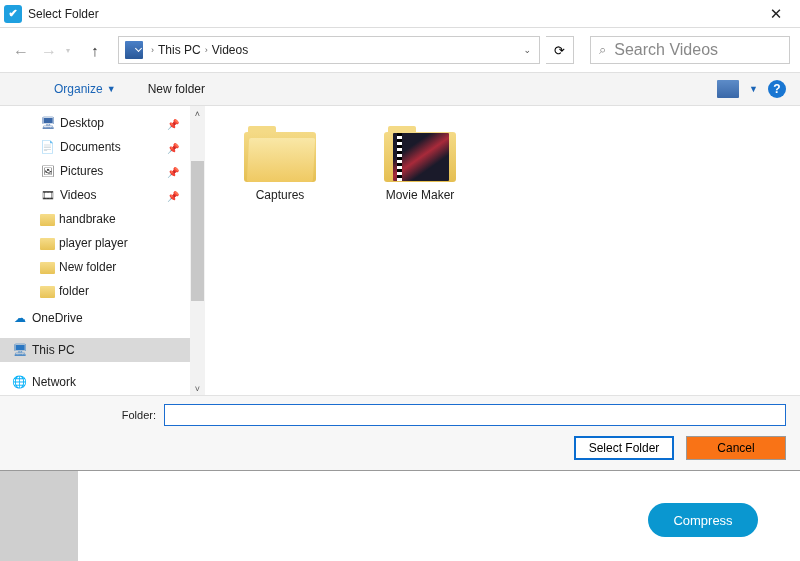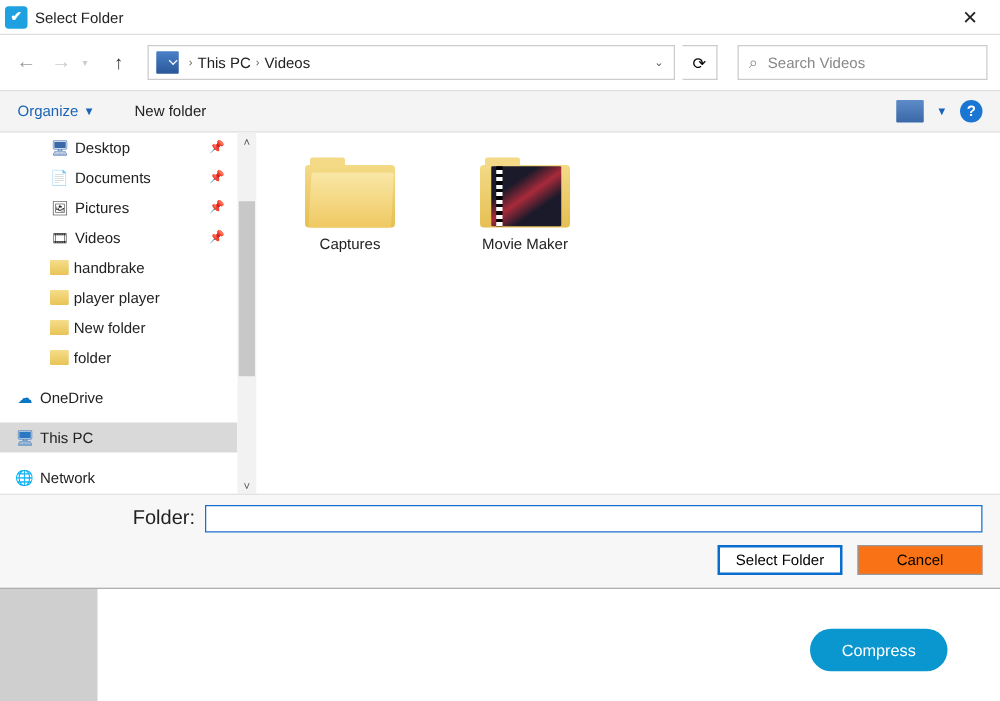--- a/index.html
+++ b/index.html
@@ -16,34 +16,34 @@
   .nav-up { width: 22px; display: flex; align-items: center; justify-content: center; font-size: 15px; color: #333; }
   .addressbar { flex: 1; height: 28px; border: 1px solid #ccc; display: flex; align-items: center; margin-left: 6px; padding: 0 2px; }
   .addr-icon { width: 18px; height: 18px; background: linear-gradient(#4a80c8,#2a5898); margin: 0 4px; border-radius: 1px; position: relative; }
   .addr-icon::after { content:""; position:absolute; right:2px; top:5px; width:4px; height:4px; border-right:1px solid #fff; border-bottom:1px solid #fff; transform:rotate(45deg);}
   .addr-sep { color: #666; font-size: 9px; margin: 0 4px; }
   .addr-seg { font-size: 12px; color: #222; }
   .addr-drop { margin-left: auto; padding: 0 6px; color: #555; font-size: 9px; }
   .refresh { width: 28px; height: 28px; border: 1px solid #ccc; border-left: none; display: flex; align-items: center; justify-content: center; font-size: 13px; }
   .searchbox { width: 200px; height: 28px; border: 1px solid #ccc; margin-left: 10px; display: flex; align-items: center; padding: 0 8px; gap: 8px; }
   .search-icon { font-size: 13px; color: #888; }
-  .search-placeholder { font-size: 12px; color: #888; }
+  .search-placeholder { font-size: 16px; color: #888; }
   .toolbar { height: 34px; background: #f4f4f4; border-top: 1px solid #e0e0e0; border-bottom: 1px solid #e0e0e0; display: flex; align-items: center; padding: 0 14px; }
-  .organize { font-size: 12px; color: #1a64b6; display: flex; align-items: center; gap: 4px; }
+  .organize { font-size: 12px; color: #1a64b6; display: flex; align-items: center; gap: 4px; margin-left: 40px; }
   .organize .caret { color: #1a64b6; font-size: 9px; }
   .newfolder { font-size: 12px; color: #222; margin-left: 32px; }
   .toolbar-right { margin-left: auto; display: flex; align-items: center; gap: 10px; }
   .view-btn { width: 22px; height: 18px; background: linear-gradient(#5d8cc8,#3a68a8); border-radius: 1px; }
   .view-caret { color: #1a64b6; font-size: 9px; }
   .help-btn { width: 18px; height: 18px; border-radius: 50%; background: #1976d2; color: #fff; display: flex; align-items: center; justify-content: center; font-size: 12px; font-weight: bold; }
   .body { display: flex; height: 290px; }
   .sidebar-wrap { position: relative; width: 205px; }
   .sidebar { width: 190px; height: 100%; overflow: hidden; }
   .s-item { height: 24px; display: flex; align-items: center; padding-left: 12px; font-size: 12px; color: #222; position: relative; }
-  .s-item.child { padding-left: 40px; }
+  .s-item.child { padding-left: 40px; align-items: flex-end; }
   .s-item.sel { background: #d9d9d9; }
   .s-ico { width: 16px; height: 14px; margin-right: 4px; display: flex; align-items: center; justify-content: center; }
   .s-ico.desk::before { content:"🖥"; font-size: 12px; color:#3a68a8; }
   .s-ico.doc::before { content:"📄"; font-size: 12px; }
   .s-ico.pic::before { content:"🖼"; font-size: 11px; }
   .s-ico.vid::before { content:"🎞"; font-size: 11px; }
   .s-ico.fold { background: linear-gradient(#f6dd8b,#e8c357); border-radius: 1px; width:15px; height:12px; }
   .s-ico.one::before { content:"☁"; font-size: 12px; color:#0a76c4; }
   .s-ico.pc::before { content:"🖥"; font-size: 12px; color:#2b77c2; }
   .s-ico.net::before { content:"🌐"; font-size: 12px; color:#2b77c2; }
@@ -55,21 +55,21 @@
   .tile { width: 90px; display: flex; flex-direction: column; align-items: center; gap: 6px; }
   .folder-shape { width: 72px; height: 58px; position: relative; }
   .folder-back { position: absolute; width: 72px; height: 50px; bottom: 0; background: linear-gradient(#f4da86,#e5bf52); border-radius: 3px; }
   .folder-tab { position: absolute; width: 28px; height: 10px; top: 2px; left: 4px; background: #f4da86; border-radius: 2px 2px 0 0; }
   .folder-front { position: absolute; width: 66px; height: 44px; bottom: 0; left: 4px; background: linear-gradient(#f9e7a6,#efc962); border-radius: 2px; transform: skewX(-3deg); }
   .thumb-img { position: absolute; width: 56px; height: 48px; bottom: 1px; left: 9px; background: linear-gradient(145deg,#1a1a2a 30%,#a82a3a 50%, #1a1a2a 70%); border-radius:1px; }
   .thumb-img::after { content:""; position:absolute; left:4px; top:0; width:5px; height:100%; background:repeating-linear-gradient(#000 0 3px,#fff 3px 6px);}
   .tile-label { font-size: 12px; color: #222; text-align: center; }
   .bottombar { position: absolute; left: 0; bottom: 0; width: 100%; height: 75px; background: #f7f7f7; border-top: 1px solid #e2e2e2; }
   .folder-row { display: flex; align-items: center; padding: 8px 14px 0; }
-  .folder-label { font-size: 16px; color: #222; width: 150px; text-align: right; padding-right: 8px; }
+  .folder-label { font-size: 11px; color: #222; width: 150px; text-align: right; padding-right: 8px; }
   .folder-input { flex: 1; height: 22px; border: 1px solid #1a6dd0; background: #fff; }
   .btn-row { display: flex; justify-content: flex-end; padding: 10px 14px 0; gap: 12px; }
   .dlg-btn { width: 100px; height: 24px; font-size: 12px; display: flex; align-items: center; justify-content: center; border: 1px solid #999; background: #f97316; }
   .dlg-btn.primary { border: 2px solid #0a6dd0; background: #fff; }
   .compress-btn { position: absolute; right: 42px; bottom: 24px; width: 110px; height: 34px; background: #0a97d0; color: #fff; border-radius: 17px; display: flex; align-items: center; justify-content: center; font-size: 13px; }
   .bg-panel { position: absolute; left: 78px; right: 0; bottom: 0; height: 90px; background: #fff; z-index: -1;}
 </style>
 </head>
 <body>
 

